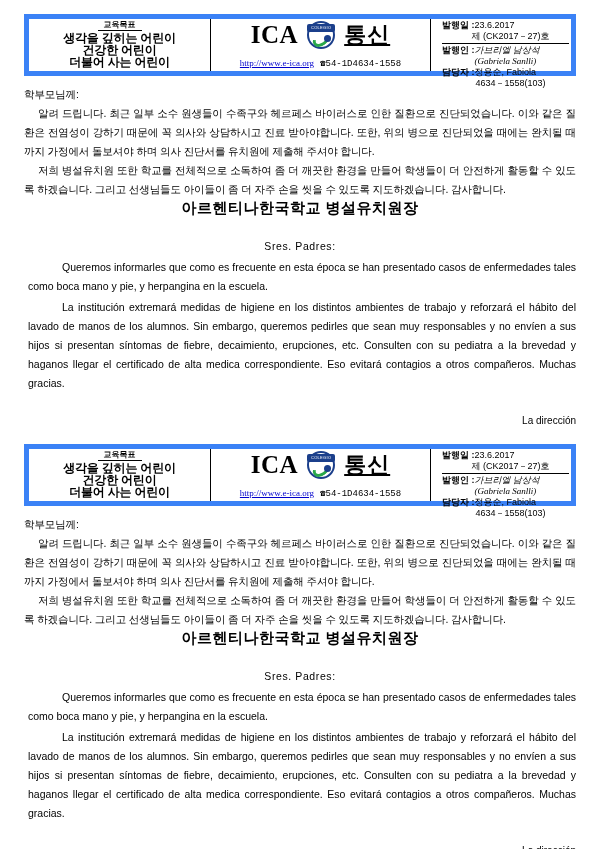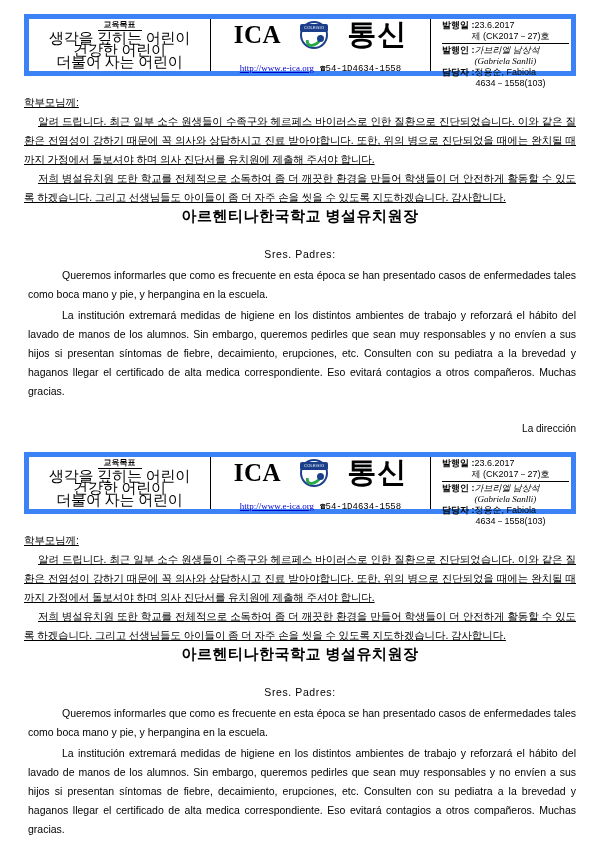--- a/index.html
+++ b/index.html
@@ -43,54 +43,55 @@
   }
   .lh-goal-title {
     font-size: 8px;
     font-weight: bold;
     border-bottom: 1px solid #000;
     padding: 0 6px 0 6px;
     line-height: 10px;
     margin-bottom: 1px;
   }
   .lh-goal-lines {
-    font-size: 15px;
+    font-size: 12px;
     line-height: 12px;
     text-align: center;
-    font-weight: normal;
+    font-weight: bold;
     letter-spacing: -0.2px;
   }
   .lh-center {
     width: 220px;
     border-right: 1px solid #000;
     box-sizing: border-box;
     position: relative;
     display: flex;
     flex-direction: column;
     align-items: center;
     justify-content: center;
   }
   .lh-titlerow {
     display: flex;
     flex-direction: row;
     align-items: center;
     justify-content: center;
-    gap: 16px;
+    gap: 6px;
     margin-top: -2px;
   }
   .lh-ica {
     font-family: "Liberation Serif", serif;
     font-size: 25px;
     font-weight: bold;
     letter-spacing: 0.5px;
   }
   .lh-tongsin {
-    font-size: 29px;
+    font-size: 22px;
     font-weight: bold;
     letter-spacing: 1px;
+    text-decoration: underline;
   }
   .lh-logo {
     width: 34px;
     height: 30px;
     position: relative;
     display: inline-block;
   }
   .lh-logo .ring {
     position: absolute;
     left: 3px;
@@ -190,23 +191,22 @@
   .lh-r-hand {
     font-family: "Liberation Serif", serif;
     font-style: italic;
     font-size: 9px;
   }
   
   .body-ko {
     font-size: 10.5px;
     line-height: 19px;
     text-align: justify;
-    margin-top: 17px;
+    margin-top: 9px;
     letter-spacing: -0.1px;
-    text-decoration: underline;
   }
   .body-ko p {
     margin: 0;
   }
   .indent {
     text-indent: 14px;
   }
   .sign-ko {
     text-align: center;
     font-size: 15px;

